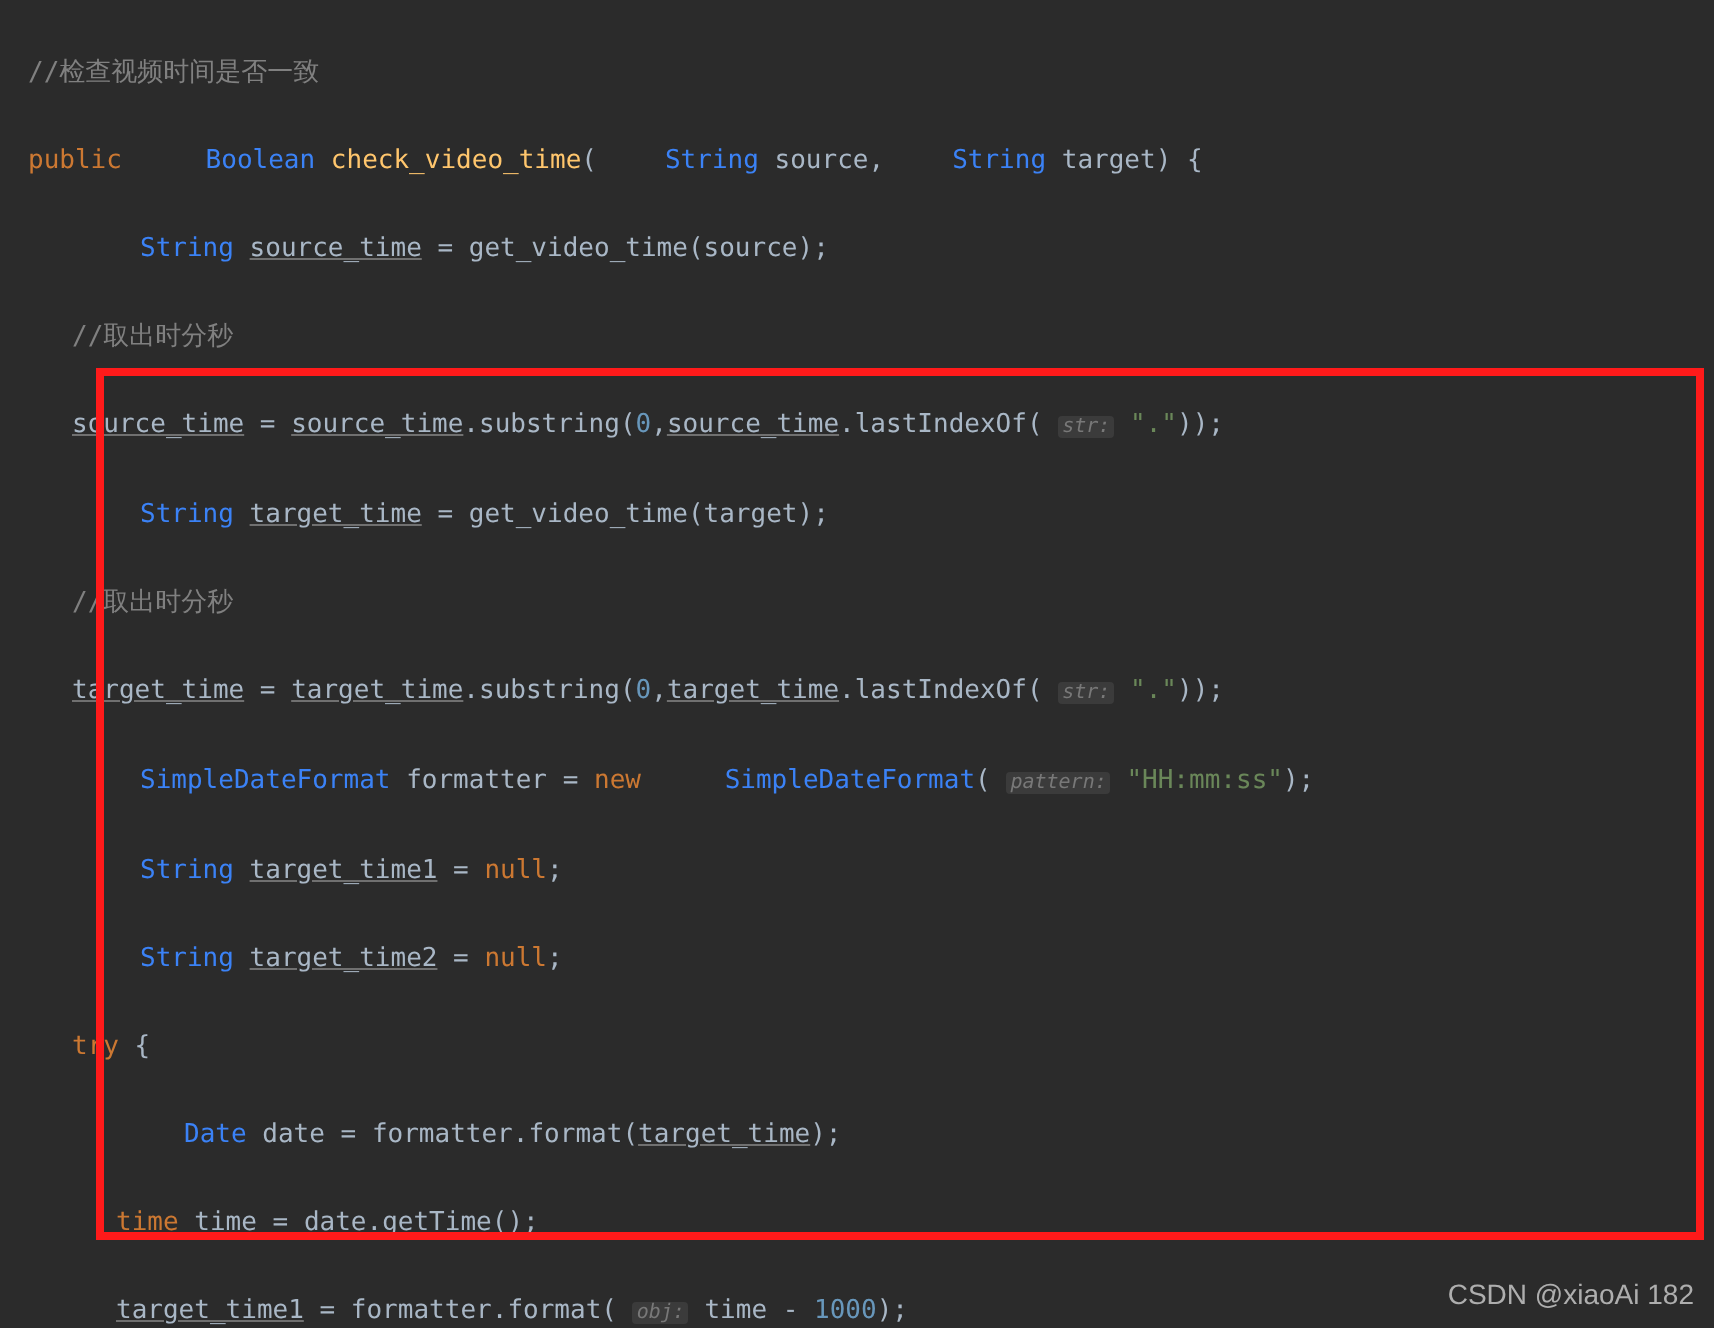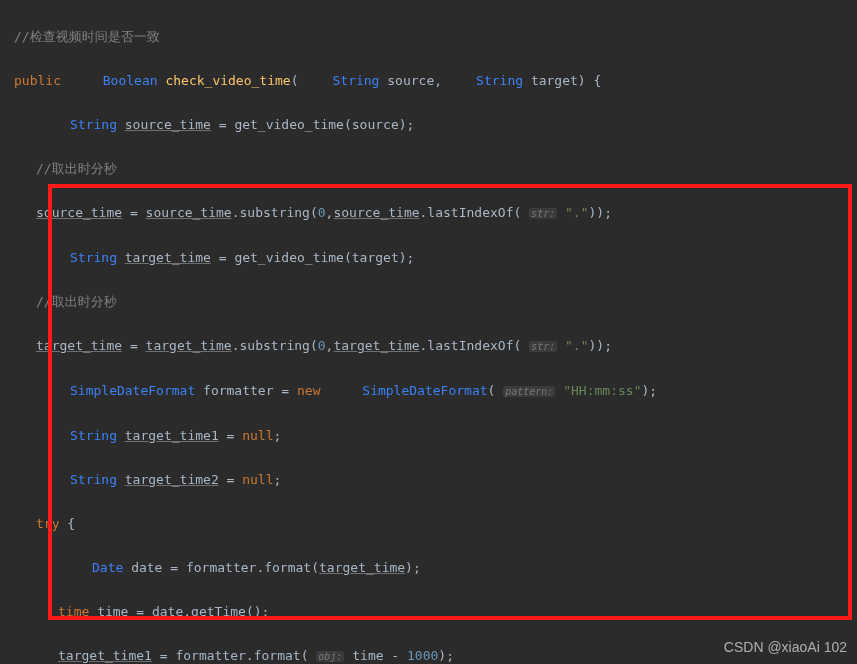--- a/index.html
+++ b/index.html
@@ -79,13 +79,13 @@
 
 
 
 
 
 
 
 </div>
 
 <div class="red-box"></div>
-<div class="watermark">CSDN @xiaoAi 102</div>
+<div class="watermark">CSDN @xiaoAi 182</div>
 
 </body></html>

